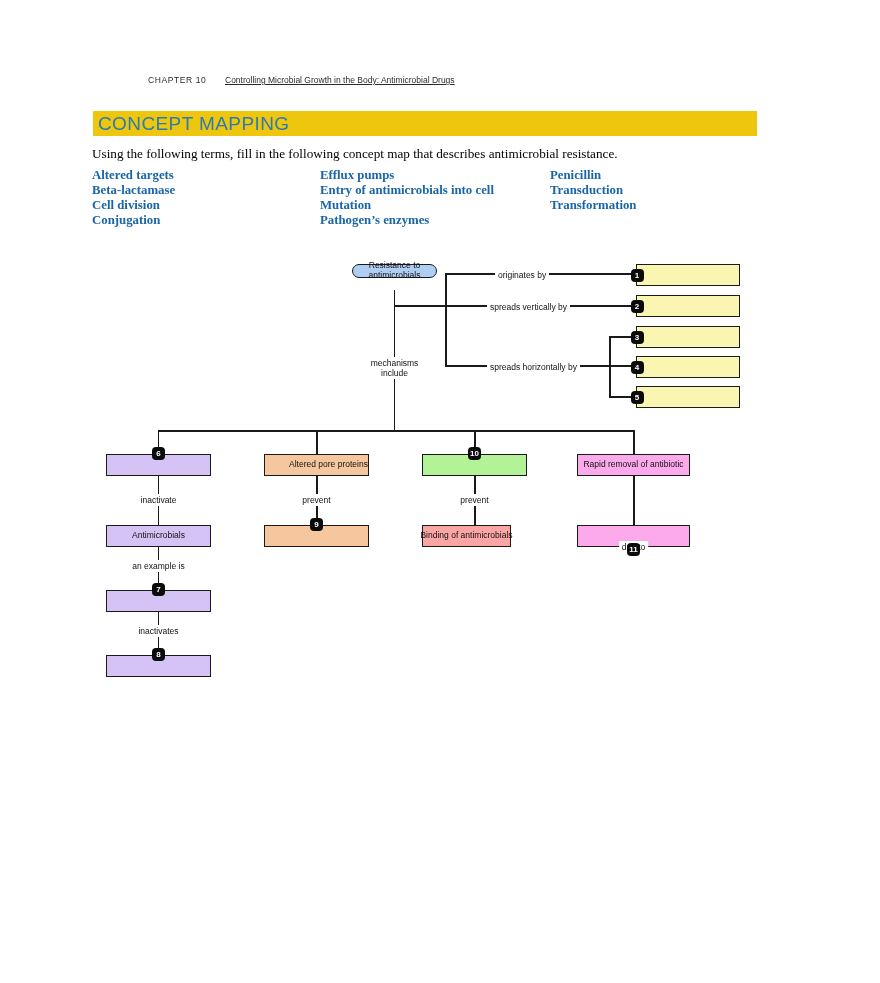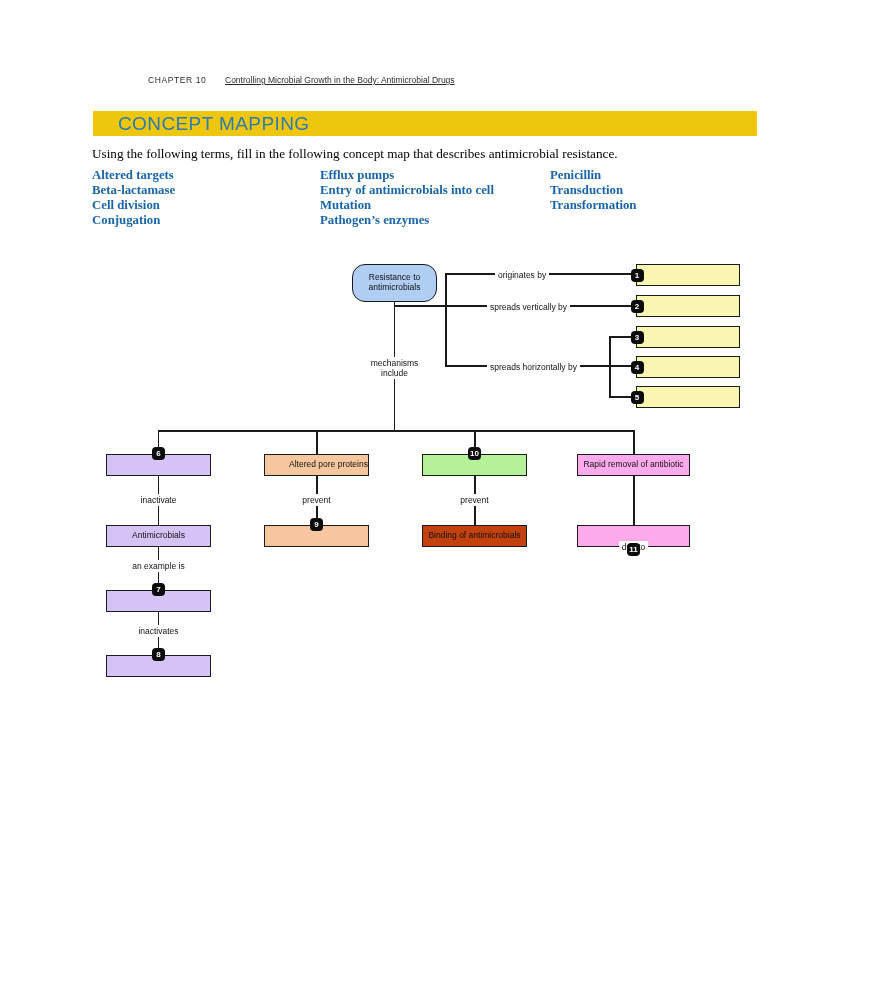--- a/index.html
+++ b/index.html
@@ -5,21 +5,21 @@
   html,body{margin:0;padding:0;}
   body{width:880px;height:983px;background:#ffffff;position:relative;
        font-family:"Liberation Sans",sans-serif;overflow:hidden;}
   
   .running-head{position:absolute;top:75px;left:148px;font-size:8.5px;color:#2b2b2b;
                 font-family:"Liberation Sans",sans-serif;letter-spacing:.6px;text-align:center;}
   .running-title{position:absolute;top:75px;left:225px;font-size:8.5px;color:#2b2b2b;
                  font-family:"Liberation Sans",sans-serif;text-decoration:underline;}
   .banner{position:absolute;left:93px;top:111px;width:664px;height:25px;}
   .banner-text{font-family:"Liberation Sans",sans-serif;font-size:19px;font-weight:400;
-               color:#2d7cb0;line-height:25px;padding-left:25px;letter-spacing:.4px;}
+               color:#2d7cb0;line-height:25px;padding-left:5px;letter-spacing:.4px;}
   .instruction{position:absolute;left:92px;top:146px;width:640px;
                font-family:"Liberation Serif",serif;font-size:13.2px;color:#000;}
   .term-col{position:absolute;top:168px;font-family:"Liberation Serif",serif;
             font-size:12.8px;font-weight:bold;color:#1865a9;line-height:14.9px;}
   .term-col div{white-space:nowrap;}
   
   .hline,.vline{position:absolute;background:#1a1a1a;z-index:1;}
   .hline{height:1.5px;}
   .vline{width:1.5px;}
   .node{position:absolute;border:1.4px solid #1a1a1a;box-sizing:border-box;
@@ -91,36 +91,36 @@
 <div class="lbl anchor-left" style="left:487px;top:306.5px;">spreads vertically by</div>
 <div class="lbl anchor-left" style="left:487px;top:366.5px;">spreads horizontally by</div>
 <div class="lbl multiline" style="left:394.5px;top:368px;">mechanisms include</div>
 <div class="lbl" style="left:158.5px;top:500px;">inactivate</div>
 <div class="lbl" style="left:316.5px;top:500px;">prevent</div>
 <div class="lbl" style="left:474.5px;top:500px;">prevent</div>
 <div class="lbl" style="left:633.5px;top:512px;margin-top:35px;">due to</div>
 <div class="lbl" style="left:158.5px;top:566px;">an example is</div>
 <div class="lbl" style="left:158.5px;top:631px;">inactivates</div>
 
-<div class="node wrap" style="left: 352px; top: 264px; width: 85px; height: 38px; background-color: rgb(176, 205, 244); border-radius: 13px;">Resistance to antimicrobials</div>
+<div class="node wrap" style="left: 352px; top: 264px; width: 85px; height: 14px; background-color: rgb(176, 205, 244); border-radius: 13px;">Resistance to antimicrobials</div>
 
 <div class="node" style="left: 636px; top: 264px; width: 104px; height: 22px; background-color: rgb(250, 245, 176);"></div>
 <div class="node" style="left: 636px; top: 295px; width: 104px; height: 22px; background-color: rgb(250, 245, 176);"></div>
 <div class="node" style="left: 636px; top: 326px; width: 104px; height: 22px; background-color: rgb(250, 245, 176);"></div>
 <div class="node" style="left: 636px; top: 356px; width: 104px; height: 22px; background-color: rgb(250, 245, 176);"></div>
 <div class="node" style="left: 636px; top: 386px; width: 104px; height: 22px; background-color: rgb(250, 245, 176);"></div>
 
 <div class="node" style="left: 106px; top: 454px; width: 105px; height: 22px; background-color: rgb(214, 195, 245);"></div>
 <div class="node" style="left: 264px; top: 454px; width: 105px; height: 22px; background-color: rgb(246, 199, 158); padding-left: 24px;">Altered pore proteins</div>
 <div class="node" style="left: 422px; top: 454px; width: 105px; height: 22px; background-color: rgb(179, 242, 151);"></div>
 <div class="node" style="left: 577px; top: 454px; width: 113px; height: 22px; background-color: rgb(253, 170, 236);">Rapid removal of antibiotic</div>
 
 <div class="node" style="left: 106px; top: 525px; width: 105px; height: 22px; background-color: rgb(214, 195, 245);">Antimicrobials</div>
 <div class="node" style="left: 264px; top: 525px; width: 105px; height: 22px; background-color: rgb(246, 199, 158);"></div>
-<div class="node" style="left: 422px; top: 525px; width: 105px; height: 22px; background-color: #c2410c;">Binding of antimicrobials</div>
+<div class="node" style="left: 422px; top: 525px; width: 89px; height: 22px; background-color: #fca5a5;">Binding of antimicrobials</div>
 <div class="node" style="left: 577px; top: 525px; width: 113px; height: 22px; background-color: rgb(253, 170, 236);"></div>
 
 <div class="node" style="left: 106px; top: 590px; width: 105px; height: 22px; background-color: rgb(214, 195, 245);"></div>
 <div class="node" style="left: 106px; top: 655px; width: 105px; height: 22px; background-color: rgb(214, 195, 245);"></div>
 
 <div class="chip" style="left:630.5px;top:268.5px;">1</div>
 <div class="chip" style="left:630.5px;top:299.5px;">2</div>
 <div class="chip" style="left:630.5px;top:330.5px;">3</div>
 <div class="chip" style="left:630.5px;top:360.5px;">4</div>
 <div class="chip" style="left:630.5px;top:390.5px;">5</div>

